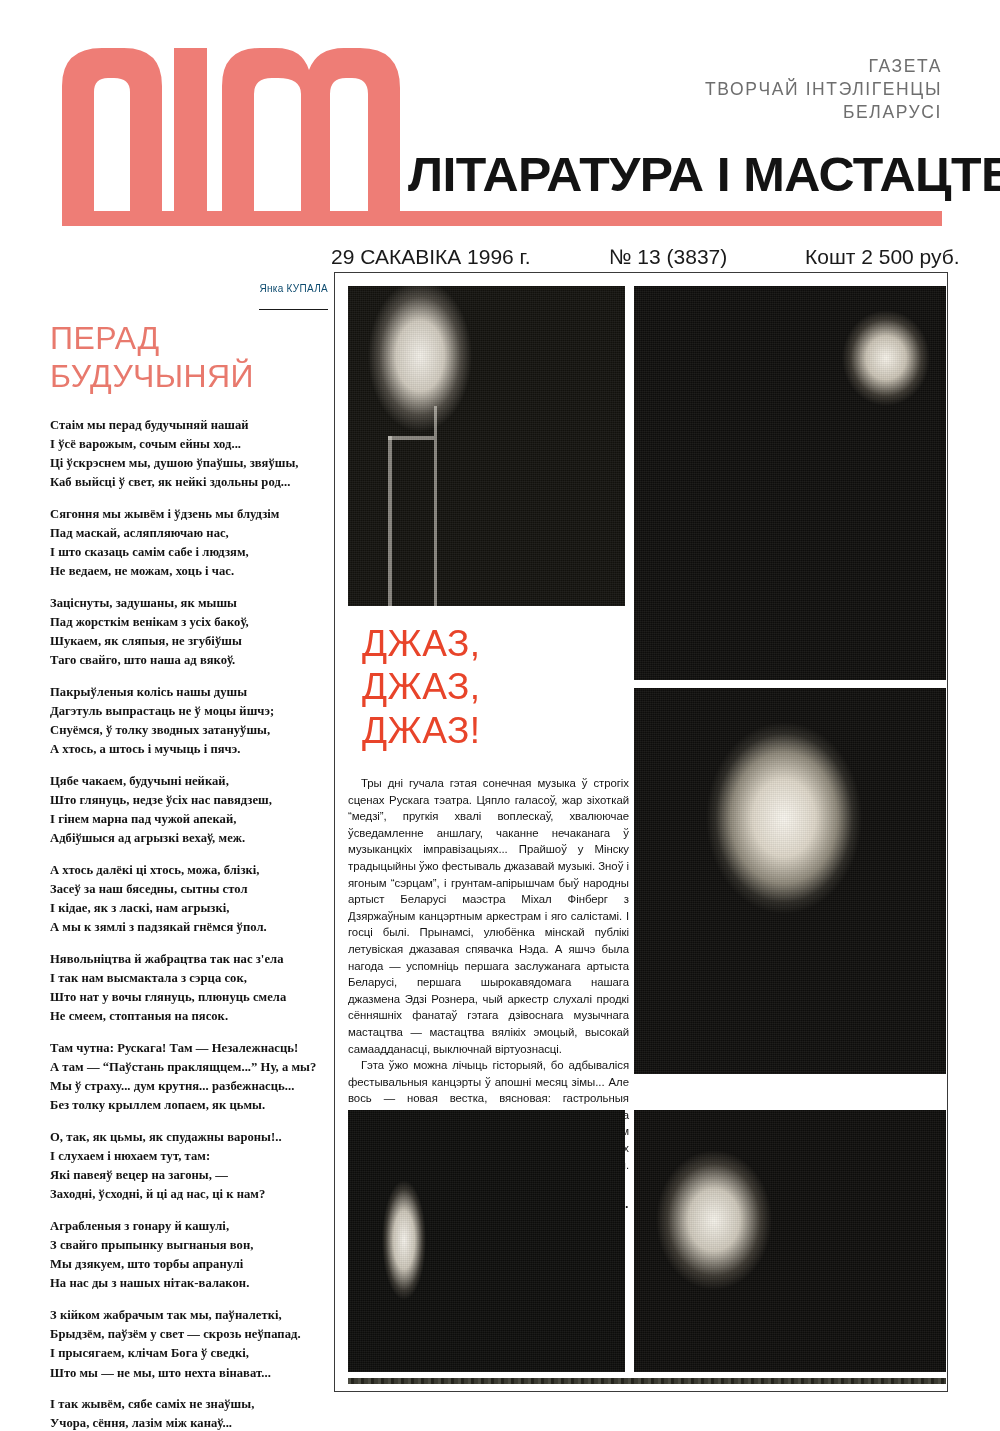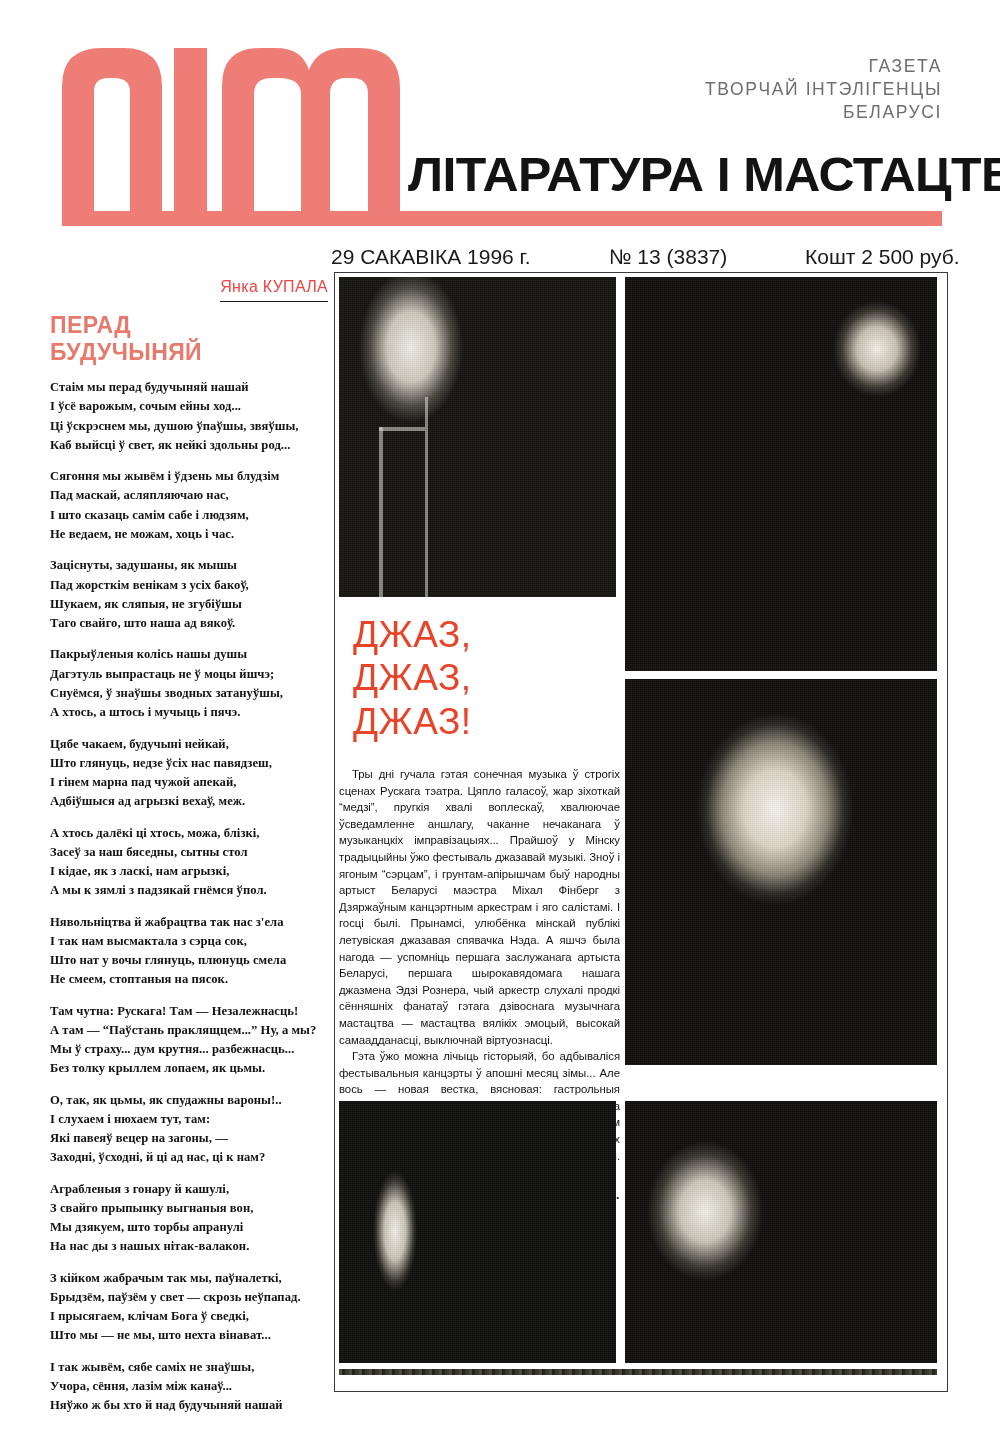--- a/index.html
+++ b/index.html
@@ -79,56 +79,57 @@
   }
 
   
   .poem-col {
     position:absolute;
     left:50px; top:0;
     width:278px;
   }
   .byline {
     text-align:right;
-    font-size:16px;
-    color:#ef4444;
+    font-size:10px;
+    color:#0c4a6e;
     border-bottom:1.3px solid #1a1a1a;
     display:inline-block;
-    padding-bottom:5px;
+    padding-bottom:15px;
     margin-left:122px;
     letter-spacing:0.3px;
   }
   .byline-row { text-align:right; margin-bottom:10px; }
   .poem-title {
     color:#e8796d;
-    font-size:23px;
+    font-size:32px;
     line-height:1.18;
-    font-weight:700;
+    font-weight:400;
     letter-spacing:0.4px;
-    margin:4px 0 12px 0;
+    margin:4px 0 20px 0;
   }
   .poem-body {
     font-family:"Liberation Serif", serif;
     font-size:12.6px;
     font-weight:bold;
     line-height:1.52;
     color:#121212;
     letter-spacing:0.05px;
   }
   .stanza { margin-bottom:12.5px; }
   .stanza div { white-space:nowrap; }
 
   
   .photo-block {
     position:absolute;
     left:334px; top:-6px;
     width:614px;
     height:1120px;
     border:1.5px solid #3a3a3a;
     background:#ffffff;
+    padding:9px;
   }
   .pb-inner { position:relative; width:100%; height:100%; }
 
   .ph {
     position:absolute;
     background:#2a2a2a;
     overflow:hidden;
   }
   
   .ph::after{
@@ -305,21 +306,21 @@
       </div>
       <div class="stanza">
         <div>Заціснуты, задушаны, як мышы</div>
         <div>Пад жорсткім венікам з усіх бакоў,</div>
         <div>Шукаем, як сляпыя, не згубіўшы</div>
         <div>Таго свайго, што наша ад вякоў.</div>
       </div>
       <div class="stanza">
         <div>Пакрыўленыя колісь нашы душы</div>
         <div>Дагэтуль выпрастаць не ў моцы йшчэ;</div>
-        <div>Снуёмся, ў знаўшы зводных затануўшы,</div>
+        <div>Снуёмся, ў толку зводных затануўшы,</div>
         <div>А хтось, а штось і мучыць і пячэ.</div>
       </div>
       <div class="stanza">
         <div>Цябе чакаем, будучыні нейкай,</div>
         <div>Што глянуць, недзе ўсіх нас  павядзеш,</div>
         <div>І гінем марна пад чужой апекай,</div>
         <div>Адбіўшыся ад агрызкі вехаў, меж.</div>
       </div>
       <div class="stanza">
         <div>А хтось далёкі ці хтось, можа, блізкі,</div>

